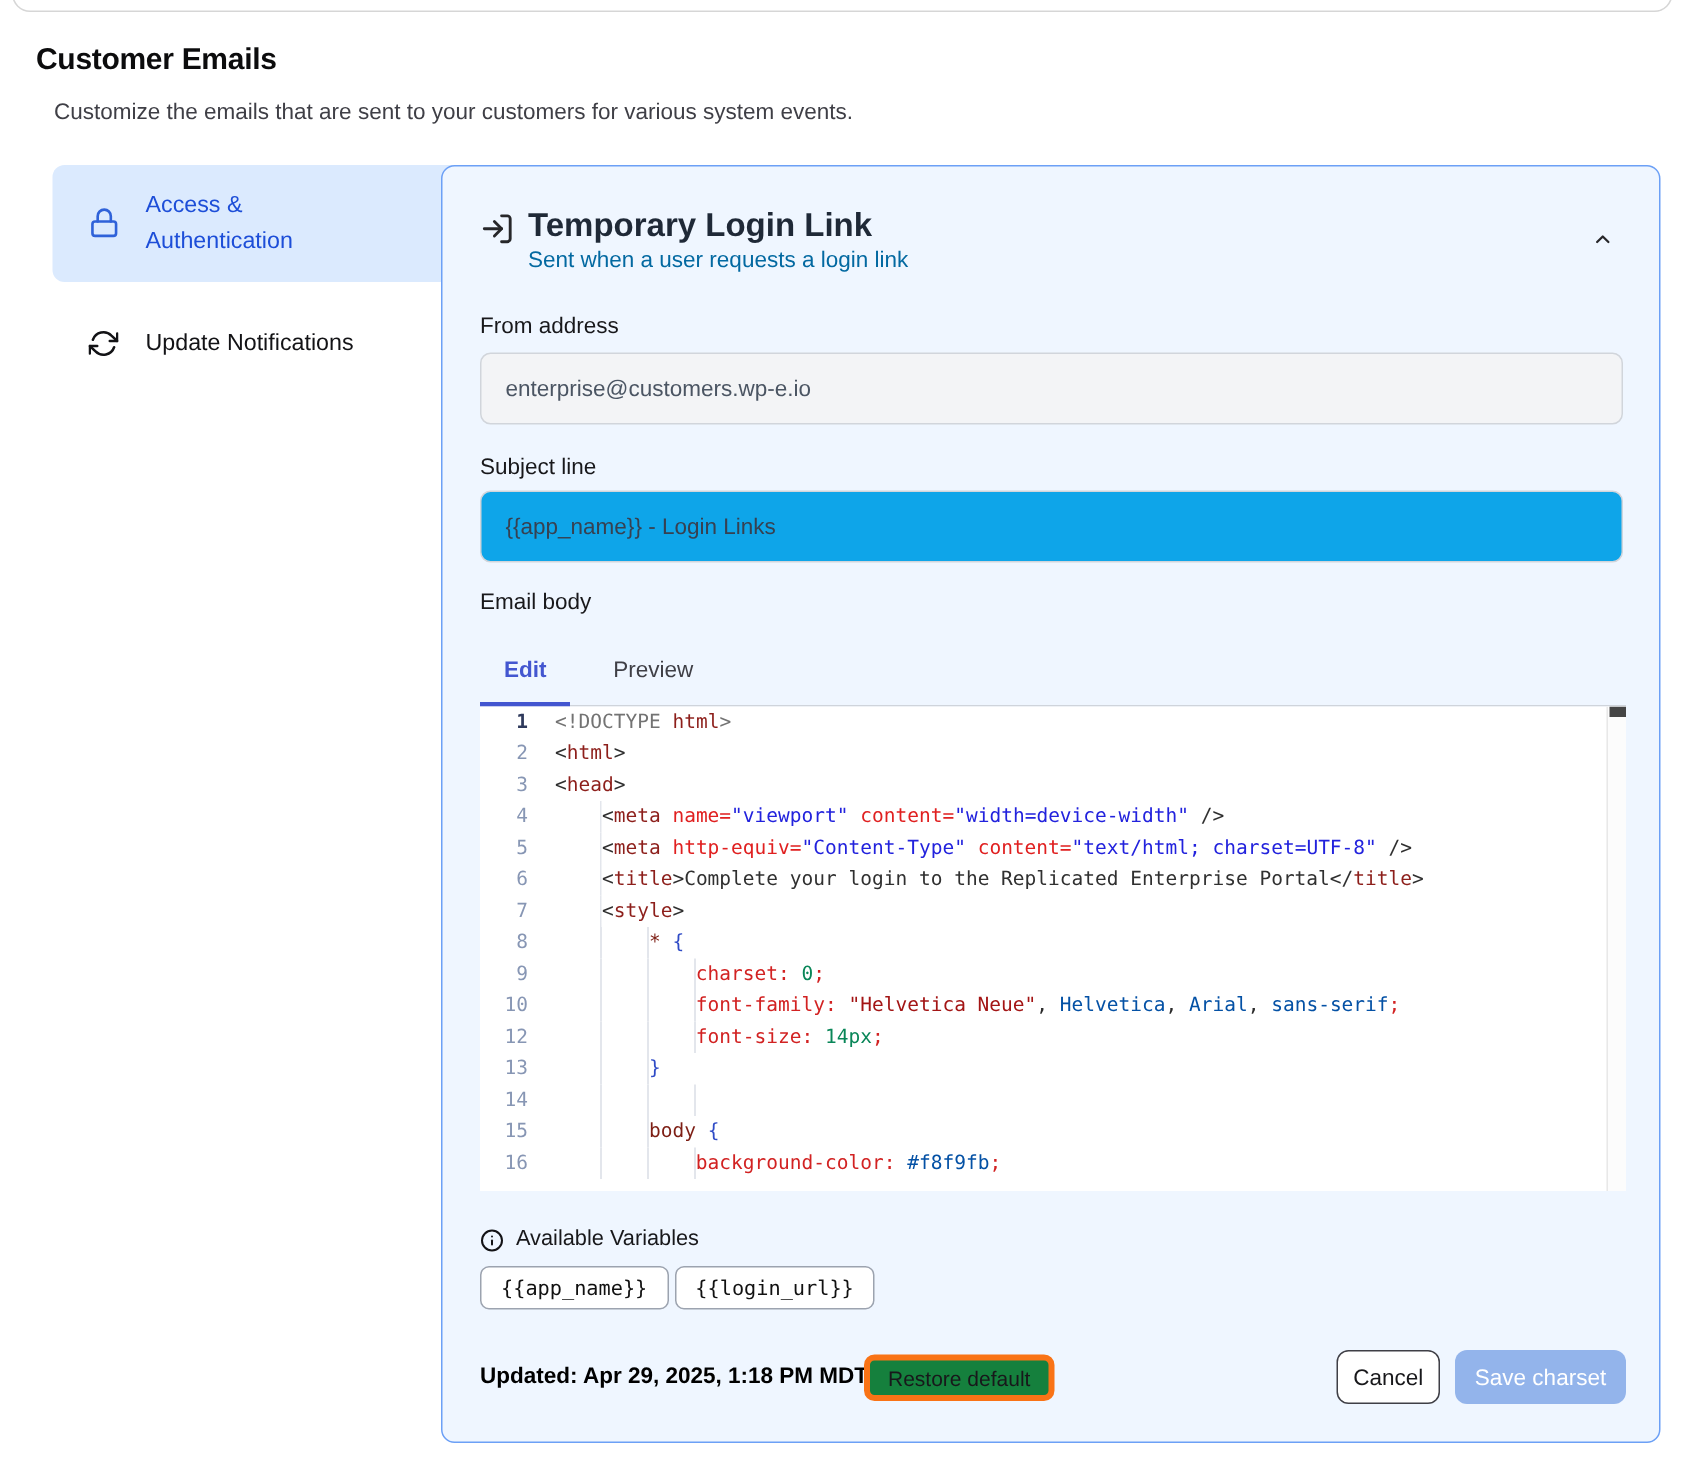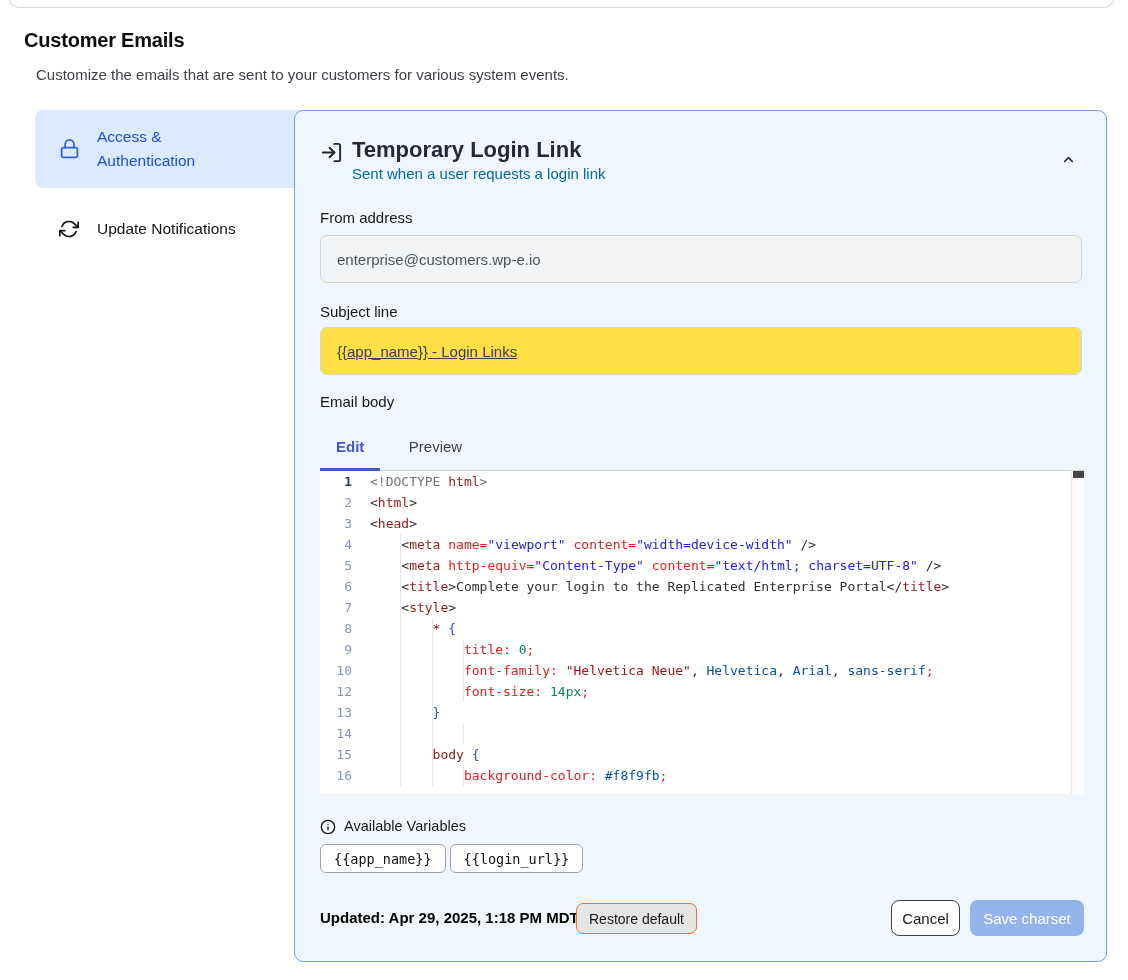--- a/index.html
+++ b/index.html
@@ -30,21 +30,21 @@
     background:#eff6ff; border:1px solid #6ca0f6; border-radius:9px; }
   .hdr-icon { position:absolute; left:25px; top:30px; }
   .hdr-title { position:absolute; left:57px; top:26px; font-size:22px; font-weight:700; color:#1f2937; }
   .hdr-sub { position:absolute; left:57px; top:54px; font-size:15px; color:#0369a1; }
   .collapse-btn { position:absolute; right:24px; top:36px; width:28px; height:28px; background:transparent; border:none; cursor:pointer; }
 
   .fld-label { position:absolute; left:25px; font-size:15px; font-weight:500; color:#18181b; }
   .txt-input { position:absolute; left:25px; width:762px; height:48px; border:1px solid #d1d5db;
     border-radius:7px; font-size:15px; padding:0 16px; font-family:"Liberation Sans", sans-serif; }
   .txt-input.gray { background:#f3f4f6; color:#4b5563; }
-  .txt-input.white { background:#fde047; color:#374151;text-decoration:underline; }
+  .txt-input.white { background:#0ea5e9; color:#374151; }
 
   
   .tabbar { position:absolute; left:25px; top:315px; width:764px; height:45px; border-bottom:1px solid #cfd4db; }
   .tab { display:inline-block; height:44px; padding:12px 16px 0; font-size:15px; cursor:pointer; position:relative; }
   .tab.active { color:#4356d0; font-weight:700; }
   .tab.inactive { color:#3f3f46; margin-left:8px; }
   .tab.active::after { content:""; position:absolute; left:0; right:0; bottom:-1px; height:3px; background:#4356d0; }
 
   
   .editor { position:absolute; left:25px; top:360px; width:764px; height:323px; background:#fff; overflow:hidden;
@@ -68,21 +68,21 @@
   .vars-label { position:absolute; left:24px; top:0; font-size:14.5px; font-weight:500; color:#18181b; white-space:nowrap; }
   .chips { position:absolute; left:25px; top:733px; display:flex; gap:4px; }
   .chip { height:29px; padding:0 13px; display:flex; align-items:center; background:#fff; border:1px solid #9ca3af;
     border-radius:6px; font-family:"DejaVu Sans Mono","Liberation Mono",monospace; font-size:13.5px; color:#111; cursor:pointer; }
 
   
   .footer { position:absolute; left:0; top:789px; width:811px; height:40px; }
   .updated { position:absolute; left:25px; top:0; line-height:36px; font-size:15px; color:#000000;font-weight:bold; }
   .btn { font-family:"Liberation Sans", sans-serif; cursor:pointer; border-radius:7px; }
   .btn.restore { position:absolute; left:281px; top:3px; height:31px; padding:0 12px; font-size:14px;
-    background:#e5e5e5; border:1px solid #f97316; color:#18181b; }
+    background:#15803d; border:4px solid #f97316; color:#18181b; }
   .btn.cancel { position:absolute; right:146px; top:0; width:69px; height:36px; font-size:15px;
     background:#fff; border:1px solid #3f3f46; color:#18181b; border-radius:8px; }
   .btn.save { position:absolute; right:22px; top:0; width:114px; height:36px; font-size:15px;
     background:#93b4eb; border:none; color:#fff; border-radius:8px; }
 </style>
 </head>
 <body>
 
 <div class="stage">
 
@@ -146,21 +146,21 @@
     <div class="editor">
       <div>
           <div class="cm-row active"><span class="cm-gutter">1</span><span class="cm-code"><span class="tk-gray">&lt;!DOCTYPE </span><span class="tk-tag">html</span><span class="tk-gray">&gt;</span></span></div>
           <div class="cm-row"><span class="cm-gutter">2</span><span class="cm-code"><span class="tk-pun">&lt;</span><span class="tk-tag">html</span><span class="tk-pun">&gt;</span></span></div>
           <div class="cm-row"><span class="cm-gutter">3</span><span class="cm-code"><span class="tk-pun">&lt;</span><span class="tk-tag">head</span><span class="tk-pun">&gt;</span></span></div>
           <div class="cm-row"><span class="cm-gutter">4</span><span class="cm-code"><span class="cm-indent" style="width: 4ch;"></span><span class="tk-pun">&lt;</span><span class="tk-tag">meta</span><span class="tk-plain"> </span><span class="tk-attr">name=</span><span class="tk-str">"viewport"</span><span class="tk-plain"> </span><span class="tk-attr">content=</span><span class="tk-str">"width=device-width"</span><span class="tk-pun"> /&gt;</span></span></div>
           <div class="cm-row"><span class="cm-gutter">5</span><span class="cm-code"><span class="cm-indent" style="width: 4ch;"></span><span class="tk-pun">&lt;</span><span class="tk-tag">meta</span><span class="tk-plain"> </span><span class="tk-attr">http-equiv=</span><span class="tk-str">"Content-Type"</span><span class="tk-plain"> </span><span class="tk-attr">content=</span><span class="tk-str">"text/html; charset=UTF-8"</span><span class="tk-pun"> /&gt;</span></span></div>
           <div class="cm-row"><span class="cm-gutter">6</span><span class="cm-code"><span class="cm-indent" style="width: 4ch;"></span><span class="tk-pun">&lt;</span><span class="tk-tag">title</span><span class="tk-pun">&gt;</span><span class="tk-text">Complete your login to the Replicated Enterprise Portal</span><span class="tk-pun">&lt;/</span><span class="tk-tag">title</span><span class="tk-pun">&gt;</span></span></div>
           <div class="cm-row"><span class="cm-gutter">7</span><span class="cm-code"><span class="cm-indent" style="width: 4ch;"></span><span class="tk-pun">&lt;</span><span class="tk-tag">style</span><span class="tk-pun">&gt;</span></span></div>
           <div class="cm-row"><span class="cm-gutter">8</span><span class="cm-code"><span class="cm-indent" style="width: 8ch;"></span><span class="tk-sel">*</span><span class="tk-plain"> </span><span class="tk-brace">{</span></span></div>
-          <div class="cm-row"><span class="cm-gutter">9</span><span class="cm-code"><span class="cm-indent" style="width: 12ch;"></span><span class="tk-prop">title:</span><span class="tk-plain"> </span><span class="tk-num">0</span><span class="tk-semi">;</span></span></div>
+          <div class="cm-row"><span class="cm-gutter">9</span><span class="cm-code"><span class="cm-indent" style="width: 12ch;"></span><span class="tk-prop">charset:</span><span class="tk-plain"> </span><span class="tk-num">0</span><span class="tk-semi">;</span></span></div>
           <div class="cm-row"><span class="cm-gutter">10</span><span class="cm-code"><span class="cm-indent" style="width: 12ch;"></span><span class="tk-prop">font-family:</span><span class="tk-plain"> </span><span class="tk-cssstr">"Helvetica Neue"</span><span class="tk-plain">, </span><span class="tk-cssval">Helvetica</span><span class="tk-plain">, </span><span class="tk-cssval">Arial</span><span class="tk-plain">, </span><span class="tk-cssval">sans-serif</span><span class="tk-semi">;</span></span></div>
           <div class="cm-row"><span class="cm-gutter">12</span><span class="cm-code"><span class="cm-indent" style="width: 12ch;"></span><span class="tk-prop">font-size:</span><span class="tk-plain"> </span><span class="tk-num">14px</span><span class="tk-semi">;</span></span></div>
           <div class="cm-row"><span class="cm-gutter">13</span><span class="cm-code"><span class="cm-indent" style="width: 8ch;"></span><span class="tk-brace">}</span></span></div>
           <div class="cm-row"><span class="cm-gutter">14</span><span class="cm-code"><span class="cm-indent" style="width: 12ch;"></span></span></div>
           <div class="cm-row"><span class="cm-gutter">15</span><span class="cm-code"><span class="cm-indent" style="width: 8ch;"></span><span class="tk-sel">body</span><span class="tk-plain"> </span><span class="tk-brace">{</span></span></div>
           <div class="cm-row"><span class="cm-gutter">16</span><span class="cm-code"><span class="cm-indent" style="width: 12ch;"></span><span class="tk-prop">background-color:</span><span class="tk-plain"> </span><span class="tk-cssval">#f8f9fb</span><span class="tk-semi">;</span></span></div>
         </div>
       <div class="ed-scrollbar">
         <div class="ed-thumb"></div>
       </div>

